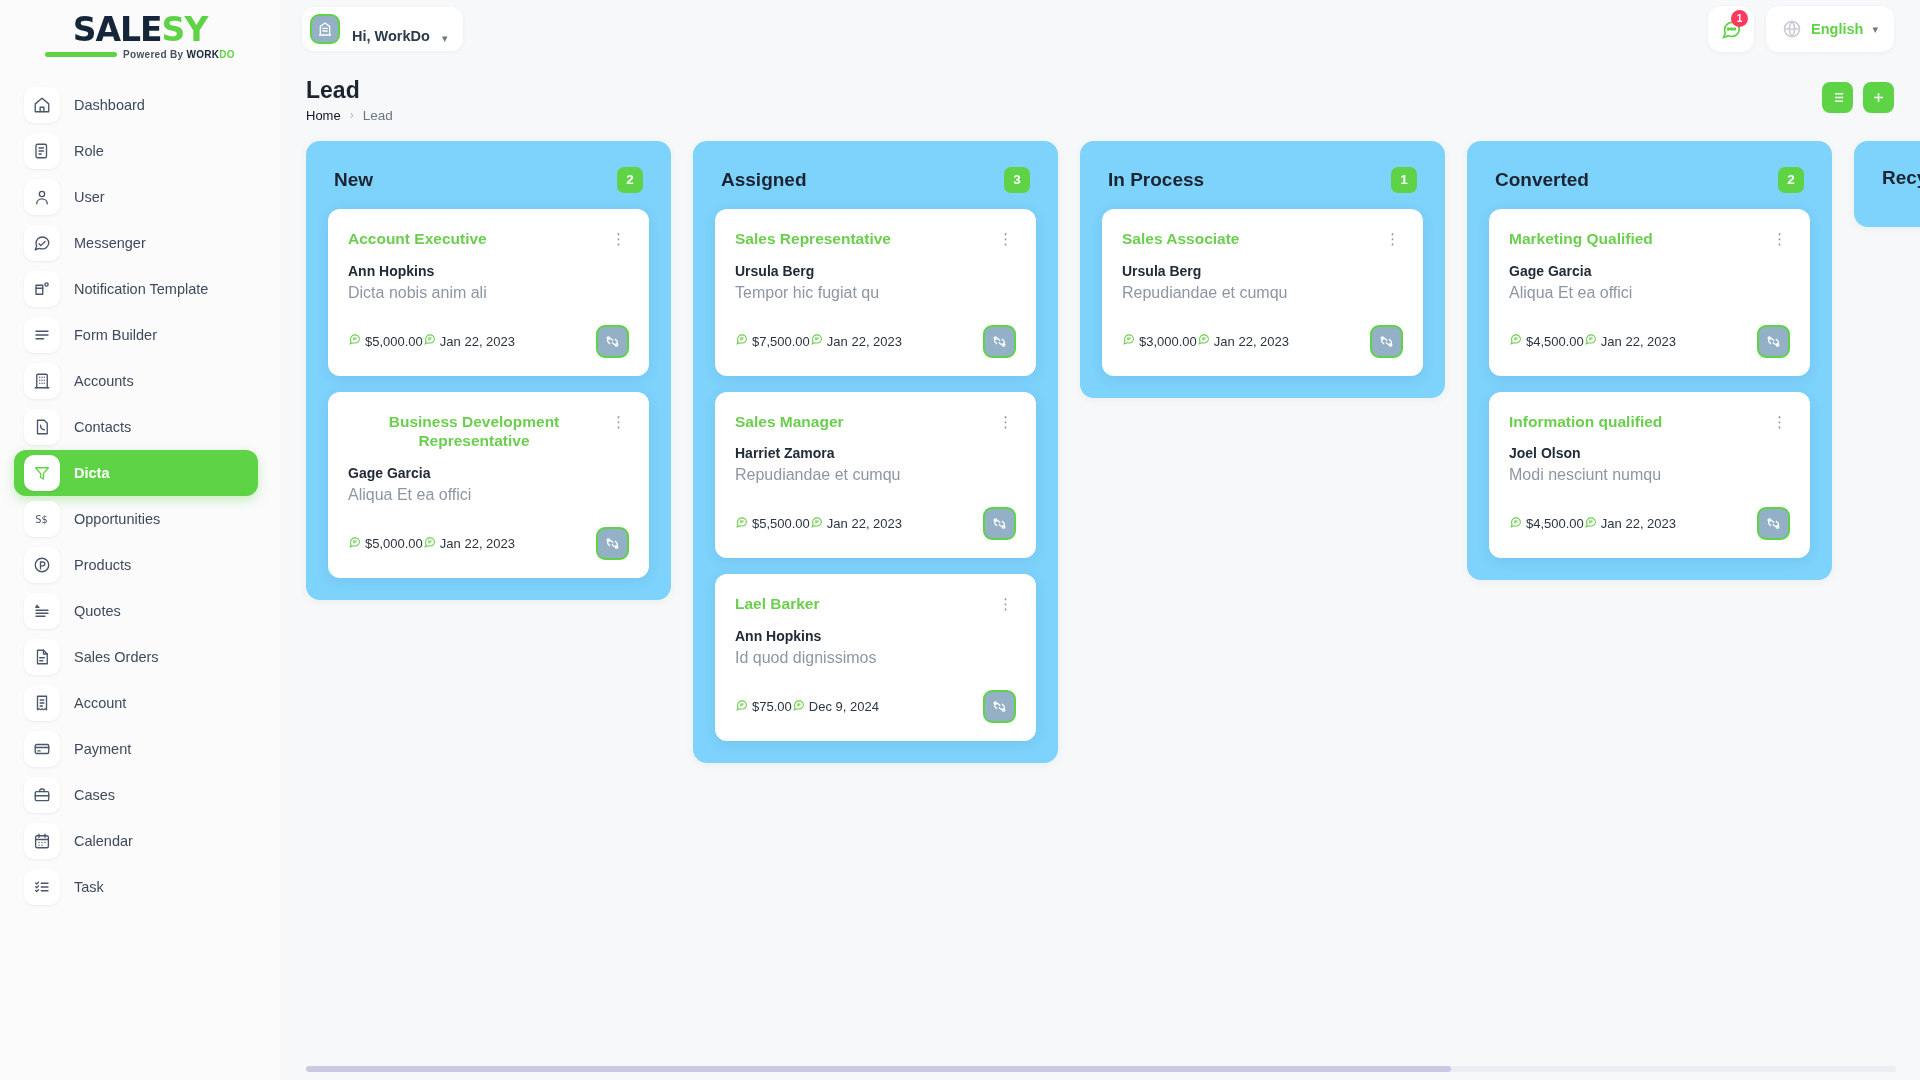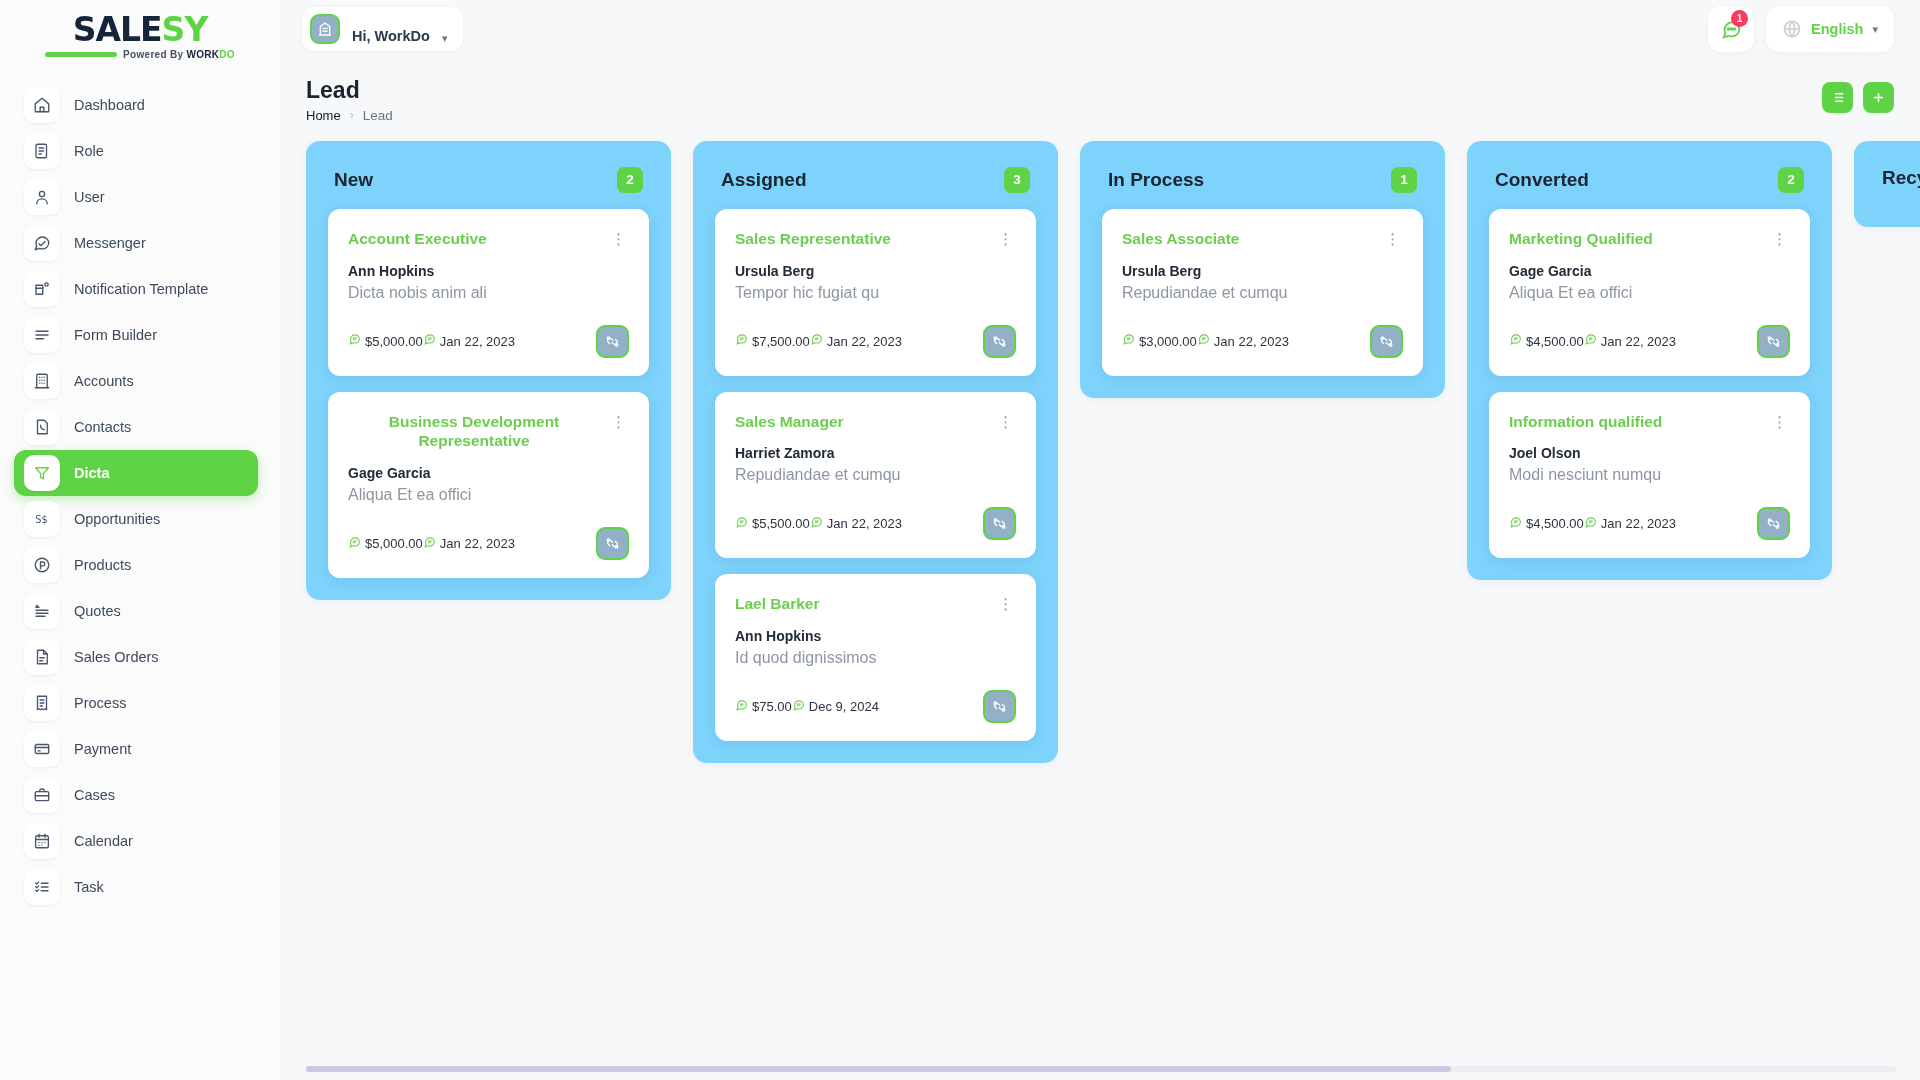--- a/index.html
+++ b/index.html
@@ -301,21 +301,21 @@
           </span>
           <span class="nav-label">Sales Orders</span>
         </div>
         <div class="nav-item">
           <span class="nav-ico">
             <svg viewBox="0 0 24 24" fill="none" stroke="currentColor" stroke-width="1.8" stroke-linecap="round" stroke-linejoin="round">
               <path d="M6 3h12v18l-2-1.3-2 1.3-2-1.3-2 1.3-2-1.3L6 21z"></path>
               <path d="M9.5 8h5M9.5 12h5M9.5 16h3"></path>
             </svg>
           </span>
-          <span class="nav-label">Process</span>
+          <span class="nav-label">Account</span>
         </div>
         <div class="nav-item">
           <span class="nav-ico">
             <svg viewBox="0 0 24 24" fill="none" stroke="currentColor" stroke-width="1.8" stroke-linecap="round" stroke-linejoin="round">
               <rect x="3" y="6" width="18" height="12" rx="2"></rect>
               <path d="M3 10h18M6.5 14.5h3"></path>
             </svg>
           </span>
           <span class="nav-label">Payment</span>
         </div>

